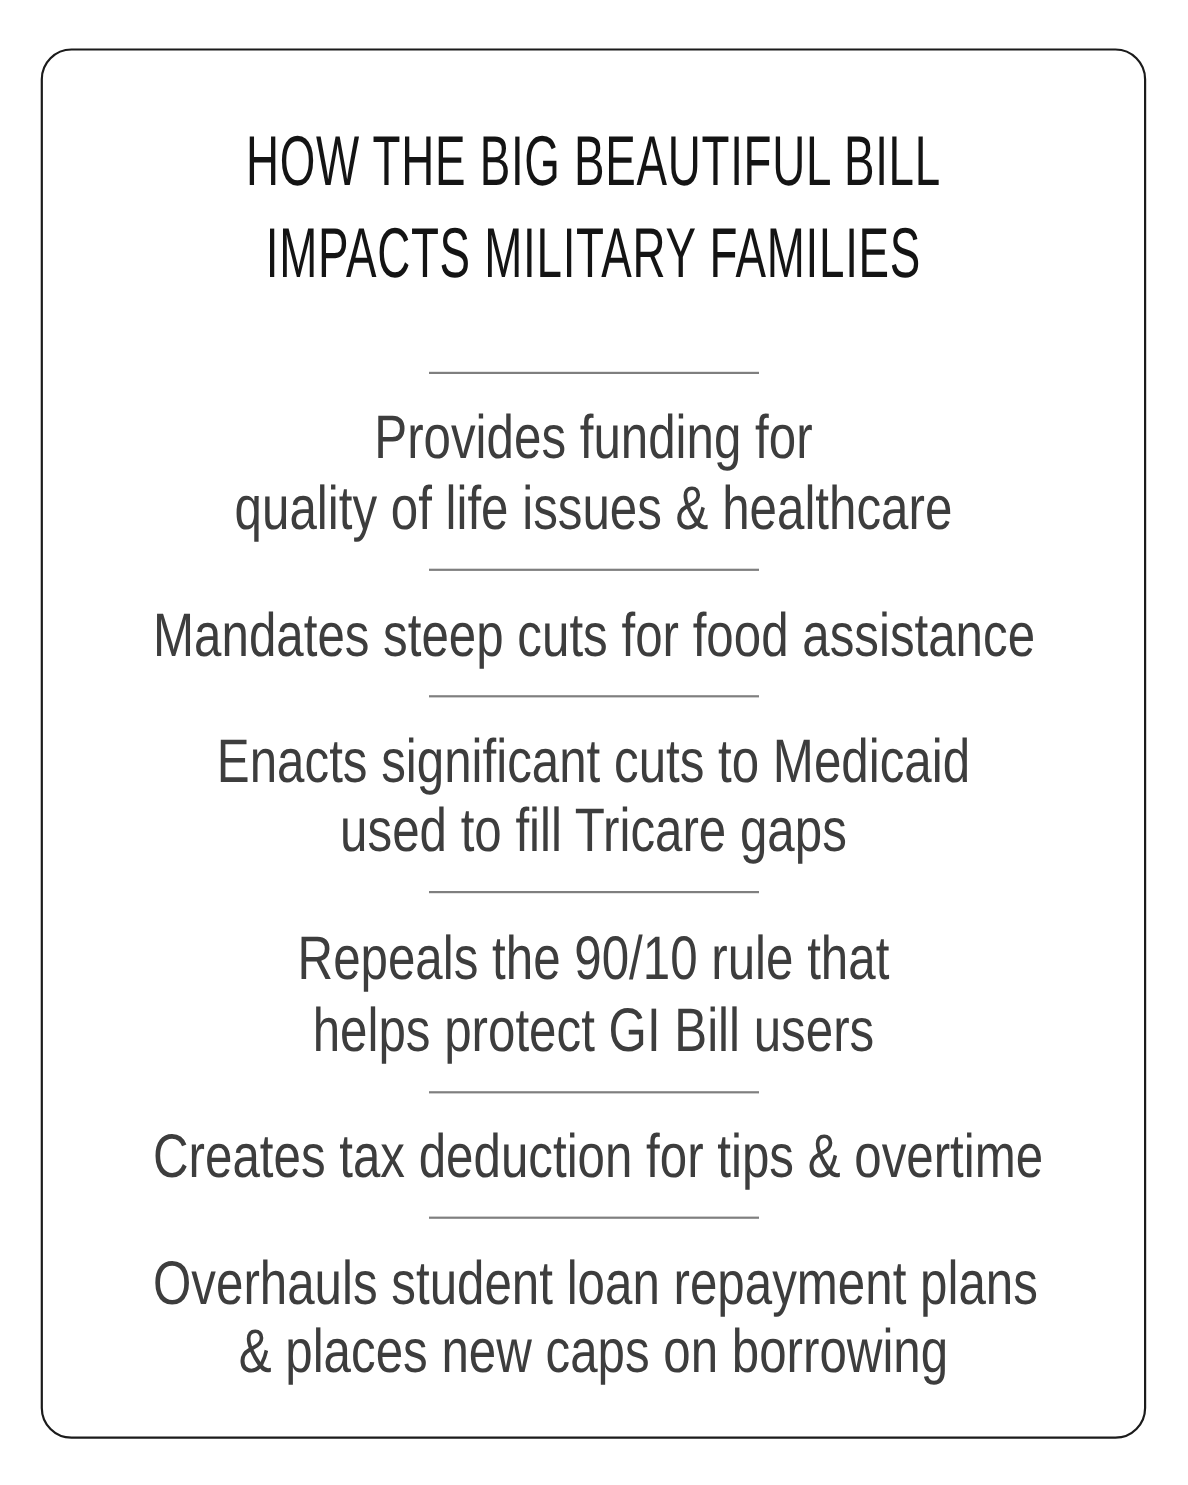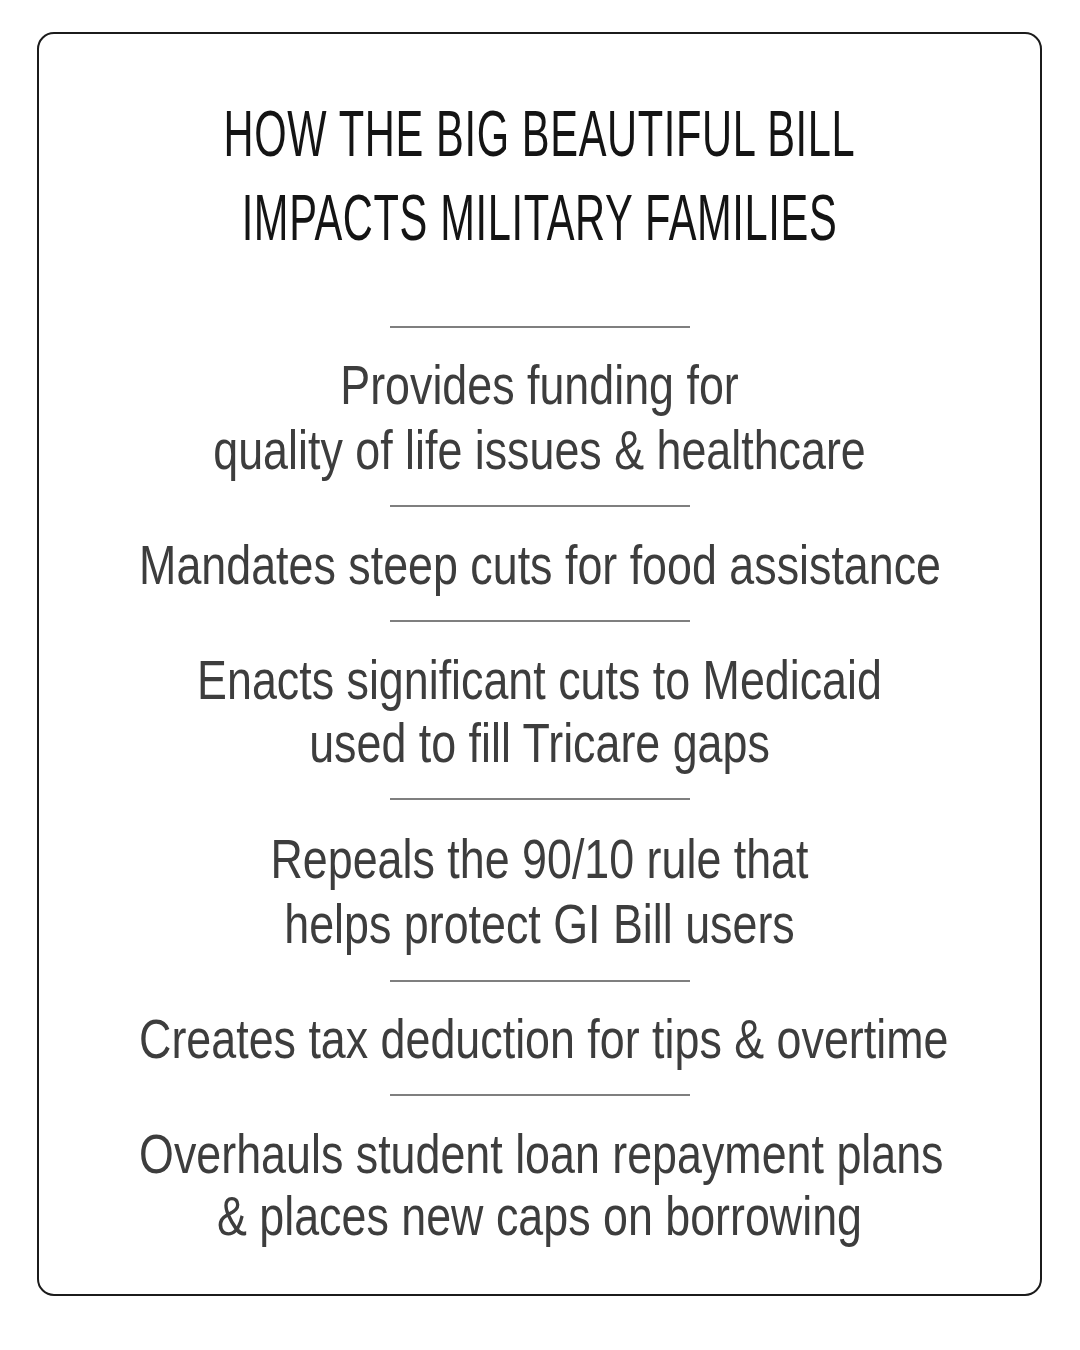--- a/index.html
+++ b/index.html
@@ -13,26 +13,26 @@
   }
   .page {
     position: relative;
     width: 1080px;
     height: 1350px;
     background: #ffffff;
   }
   .card {
     position: absolute;
     left: 37px;
-    top: 32px;
+    top: 44px;
     width: 1005px;
     height: 1264px;
     box-sizing: border-box;
     border: 2px solid #1b1b1b;
-    border-radius: 17px;
+    border-radius: 28px;
     background: #ffffff;
   }
   .card-inner {
     position: relative;
     width: 100%;
     height: 100%;
   }
   .line {
     position: absolute;
     left: 0;

